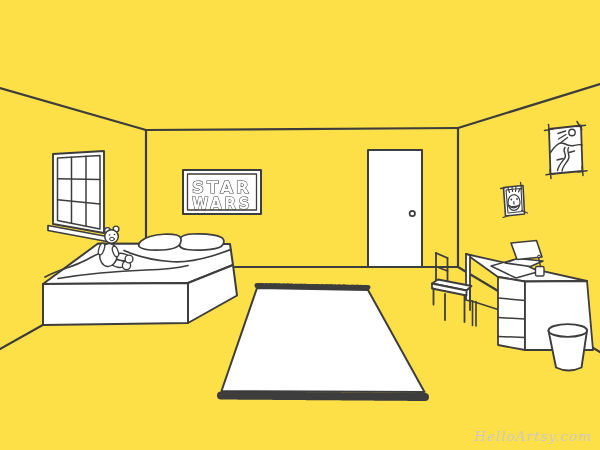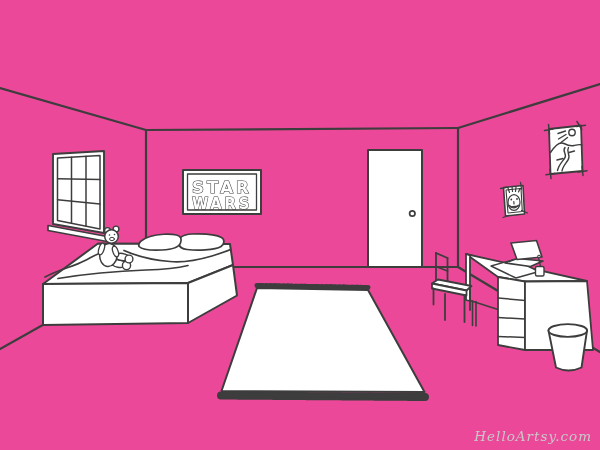--- a/index.html
+++ b/index.html
@@ -1,16 +1,16 @@
 <!DOCTYPE html>
 <html><head>
 <meta charset="utf-8">
 <style>
   html,body{margin:0;padding:0;background:#ffffff;width:600px;height:450px;overflow:hidden;}
-  .page{width:600px;height:450px;position:relative;background:#ec4899;font-family:"DejaVu Sans",sans-serif;}
+  .page{width:600px;height:450px;position:relative;background:#fde047;font-family:"DejaVu Sans",sans-serif;}
   svg{display:block;}
   .ln{stroke:#3d3d3d;fill:none;stroke-linecap:round;stroke-linejoin:round;}
   .fw{stroke:#3d3d3d;fill:#ffffff;stroke-linecap:round;stroke-linejoin:round;}
   .dot{fill:#3d3d3d;stroke:none;}
   .poster-text{font-family:"DejaVu Sans",sans-serif;font-weight:bold;font-size:16px;letter-spacing:3px;
     fill:#ffffff;stroke:#3d3d3d;stroke-width:1.1;paint-order:stroke;text-anchor:middle;}
   .watermark{font-family:"DejaVu Serif","Liberation Serif",serif;font-style:italic;font-size:13.5px;
     letter-spacing:1px;fill:#c9c9c9;stroke:none;text-anchor:end;}
 </style>
 </head>

